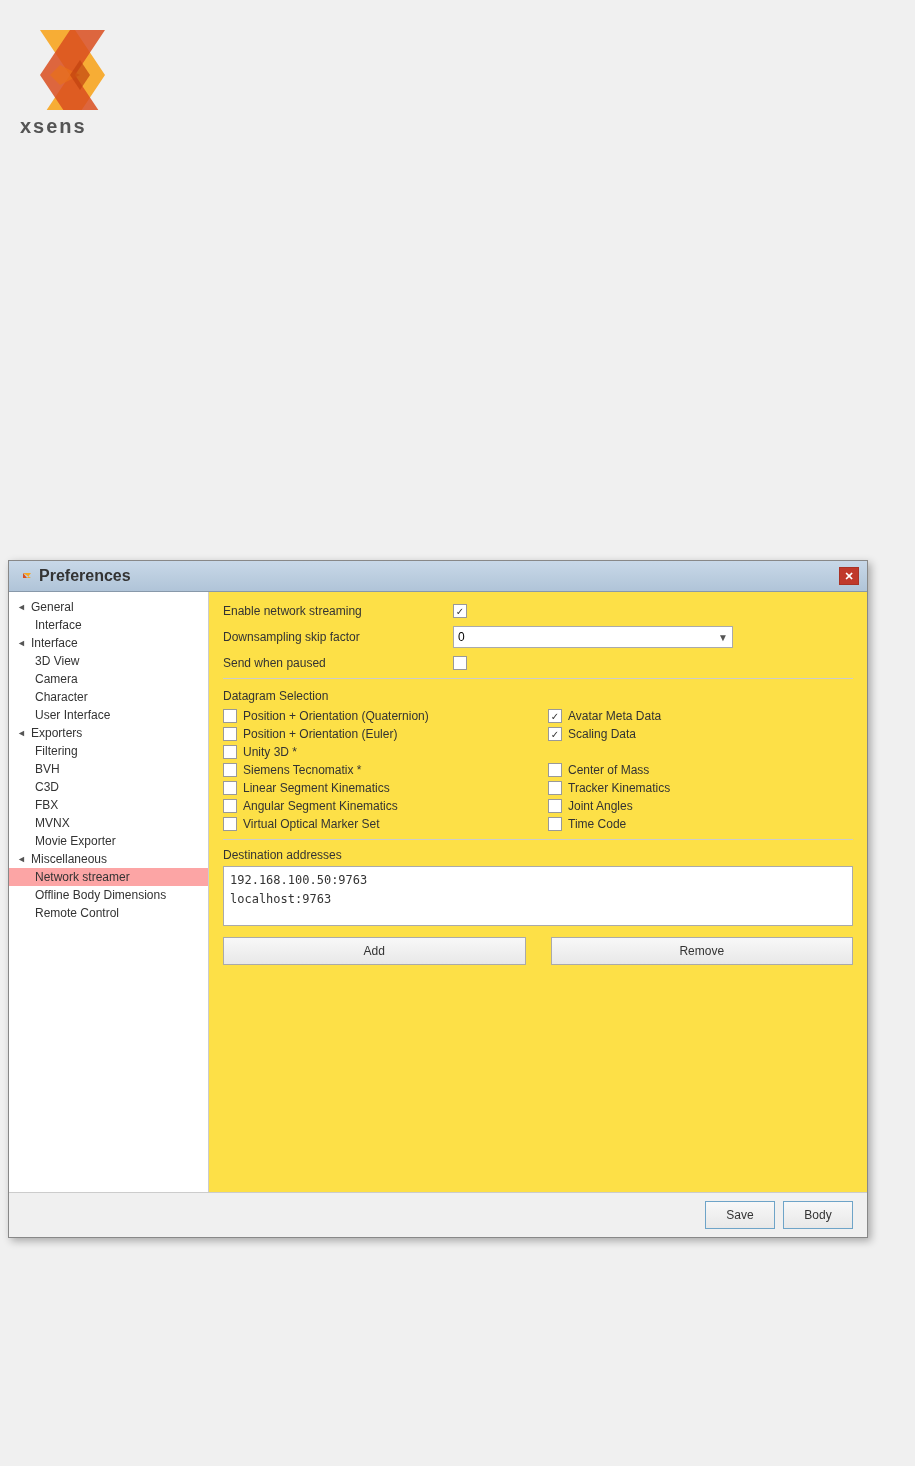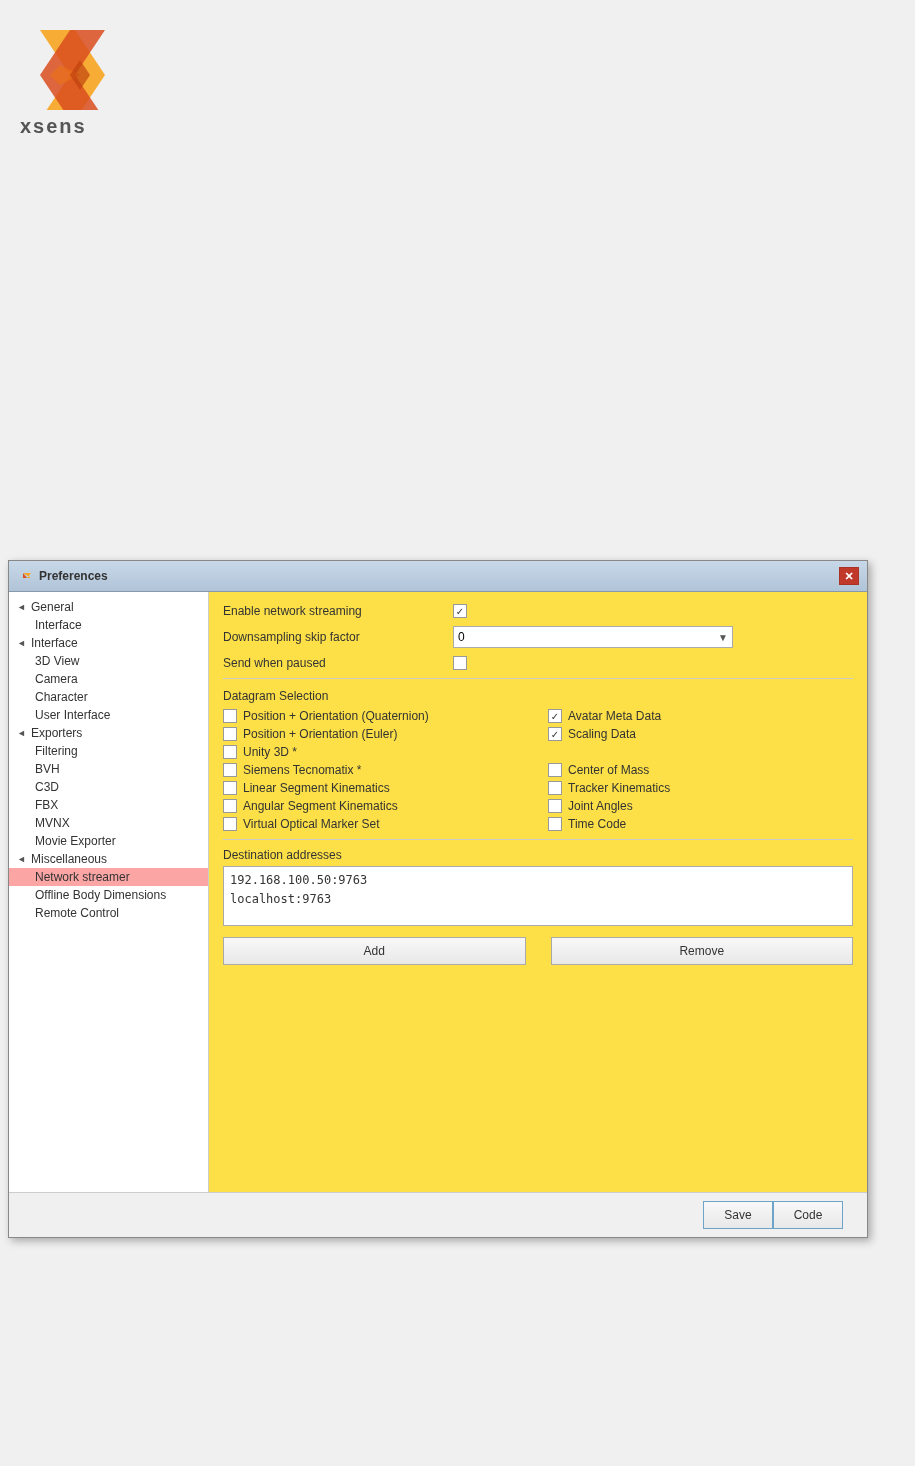--- a/index.html
+++ b/index.html
@@ -47,21 +47,21 @@
       padding: 6px 8px;
       display: flex;
       align-items: center;
       justify-content: space-between;
       border-bottom: 1px solid #8899aa;
     }
     .dialog-title {
       display: flex;
       align-items: center;
       gap: 6px;
-      font-size: 12px;
+      font-size: 16px;
       font-weight: bold;
       color: #333;
     }
     .title-icon {
       width: 16px;
       height: 16px;
     }
     .dialog-close-btn {
       background: #c0392b;
       border: 1px solid #a93226;
@@ -228,21 +228,22 @@
       color: #333;
       display: flex;
       align-items: center;
       justify-content: center;
     }
 
     
     .dialog-footer {
       display: flex;
       justify-content: flex-end;
-      padding: 8px 24px;
+      gap: 8px;
+      padding: 8px 14px;
       border-top: 1px solid #ccc;
       background: #f0f0f0;
     }
     .footer-btn {
       height: 28px;
       min-width: 70px;
       border: 1px solid #6ea4c8;
       background: linear-gradient(to bottom, #f8f8f8, #e8e8e8);
       cursor: pointer;
       font-size: 12px;
@@ -447,15 +448,15 @@
 
       <div class="dest-buttons">
         <div class="btn">Add</div>
         <div class="btn">Remove</div>
       </div>
     </div>
   </div>
 
   <div class="dialog-footer">
     <div class="footer-btn">Save</div>
-    <div class="footer-btn">Code</div>
+    <div class="footer-btn">Body</div>
   </div>
 </div>
 
 </body></html>

